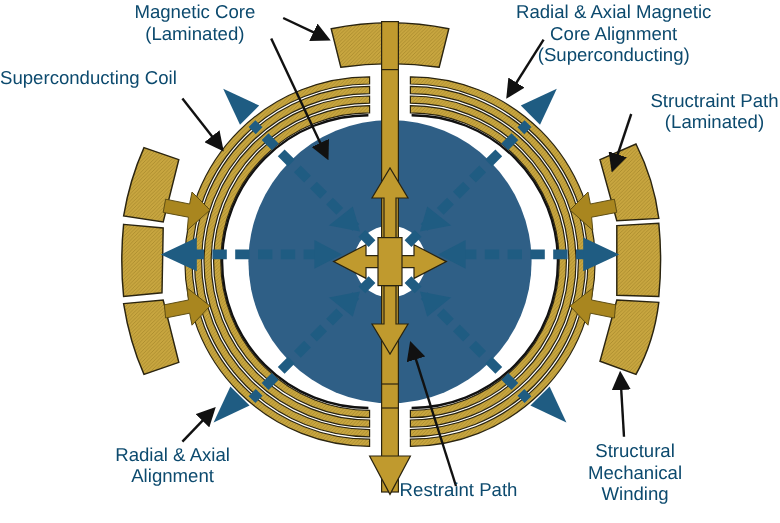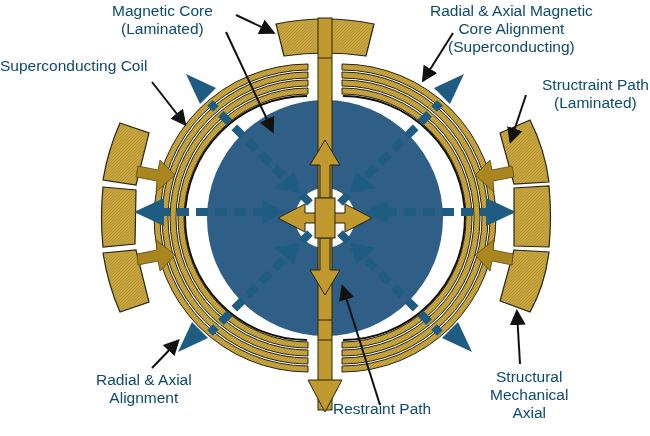--- a/index.html
+++ b/index.html
@@ -142,14 +142,14 @@
   <div>Alignment</div>
 </div>
 
 <div class="lbl" style="left:333px; top:400px;">
   <div>Restraint Path</div>
 </div>
 
 <div class="lbl" style="left:490px; top:368px;">
   <div>Structural</div>
   <div>Mechanical</div>
-  <div>Axial</div>
+  <div>Winding</div>
 </div>
 
 </body></html>

